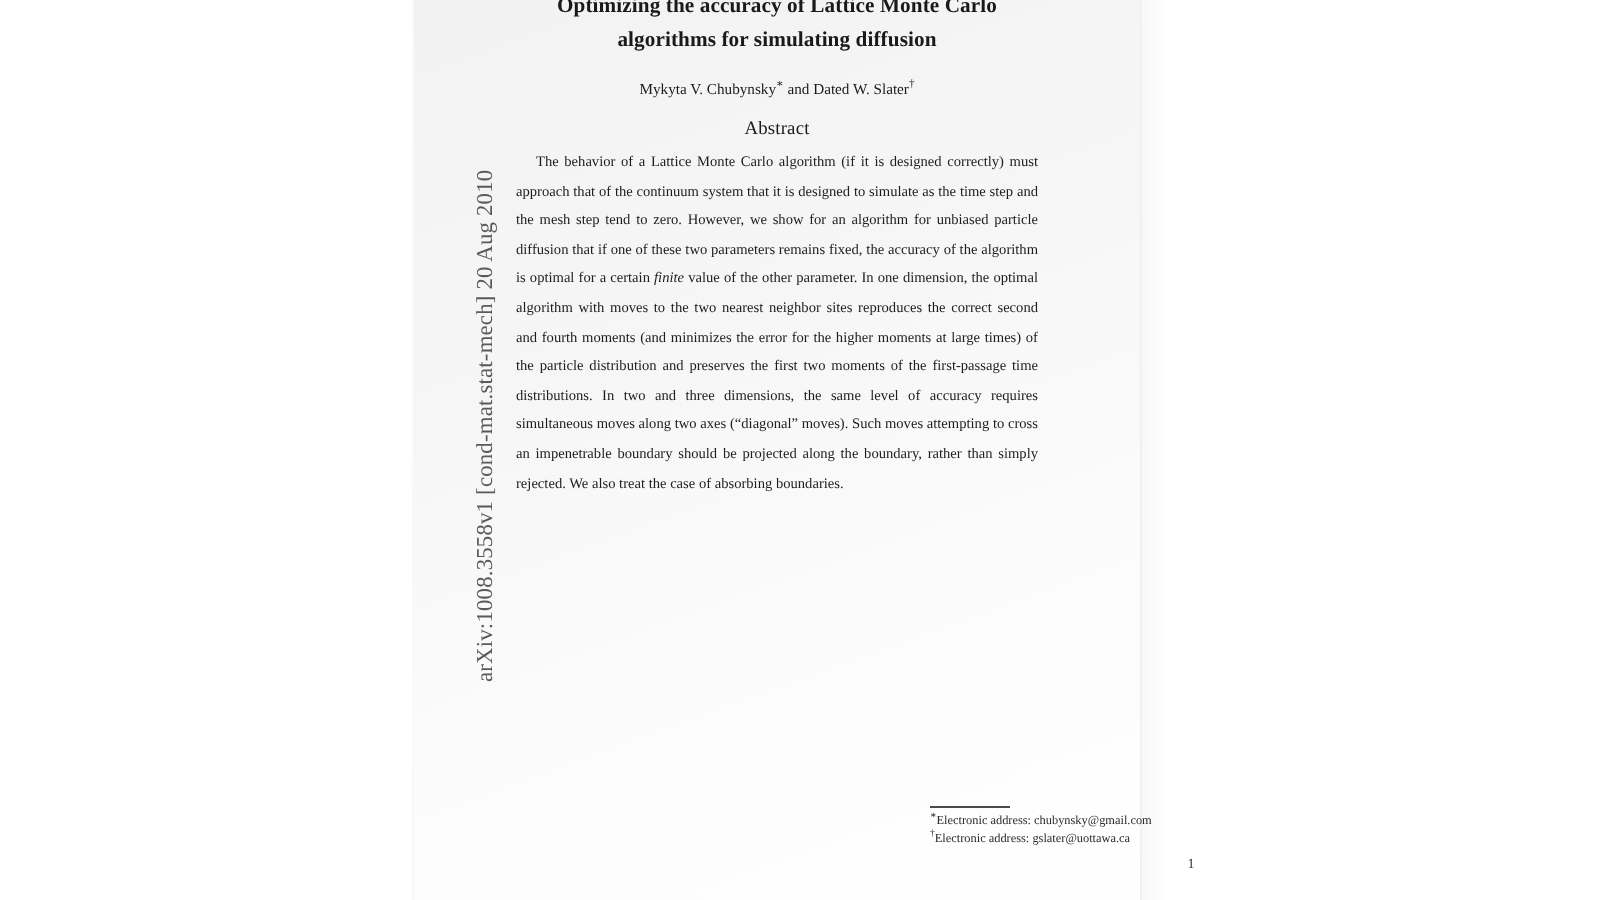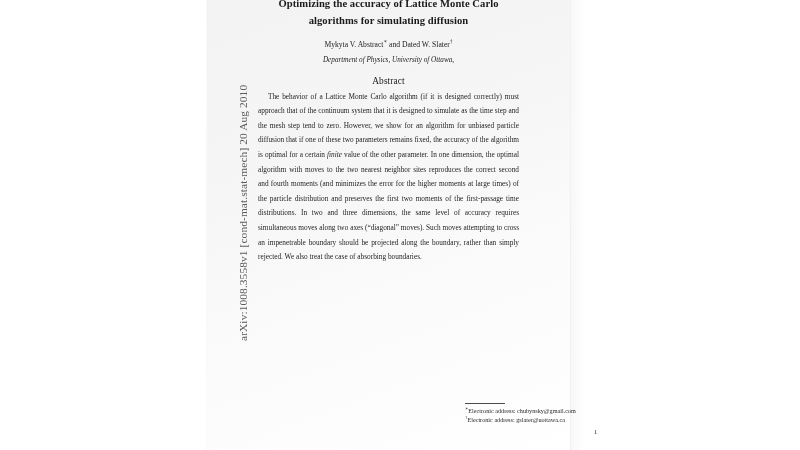--- a/index.html
+++ b/index.html
@@ -170,24 +170,23 @@
 
     <div id="arxiv-stamp">
       <div class="stamp-text">arXiv:1008.3558v1  [cond-mat.stat-mech]  20 Aug 2010</div>
     </div>
 
     <div id="content">
 
       <h1 id="title">Optimizing the accuracy of Lattice Monte Carlo algorithms for simulating diffusion</h1>
 
       <div id="authors">
-        <span>Mykyta V. Abstract</span><sup>∗</sup><span> and Dated W. Slater</span><sup>†</sup>
+        <span>Mykyta V. Chubynsky</span><sup>∗</sup><span> and Dated W. Slater</span><sup>†</sup>
       </div>
 
-      <div id="aff1" class="affiliation">Department of Physics, University of Ottawa,</div>
 
 
       <div id="abstract-heading">Abstract</div>
 
       <div id="abstract-body">
         <span class="indent">The behavior of a Lattice Monte Carlo algorithm (if it is designed correctly) must approach that of the continuum system that it is designed to simulate as the time step and the mesh step tend to zero. However, we show for an algorithm for unbiased particle diffusion that if one of these two parameters remains fixed, the accuracy of the algorithm is optimal for a certain </span><em>finite</em><span> value of the other parameter. In one dimension, the optimal algorithm with moves to the two nearest neighbor sites reproduces the correct second and fourth moments (and minimizes the error for the higher moments at large times) of the particle distribution and preserves the first two moments of the first-passage time distributions. In two and three dimensions, the same level of accuracy requires simultaneous moves along two axes (“diagonal” moves). Such moves attempting to cross an impenetrable boundary should be projected along the boundary, rather than simply rejected. We also treat the case of absorbing boundaries.</span>
       </div>
 
     </div>
 

